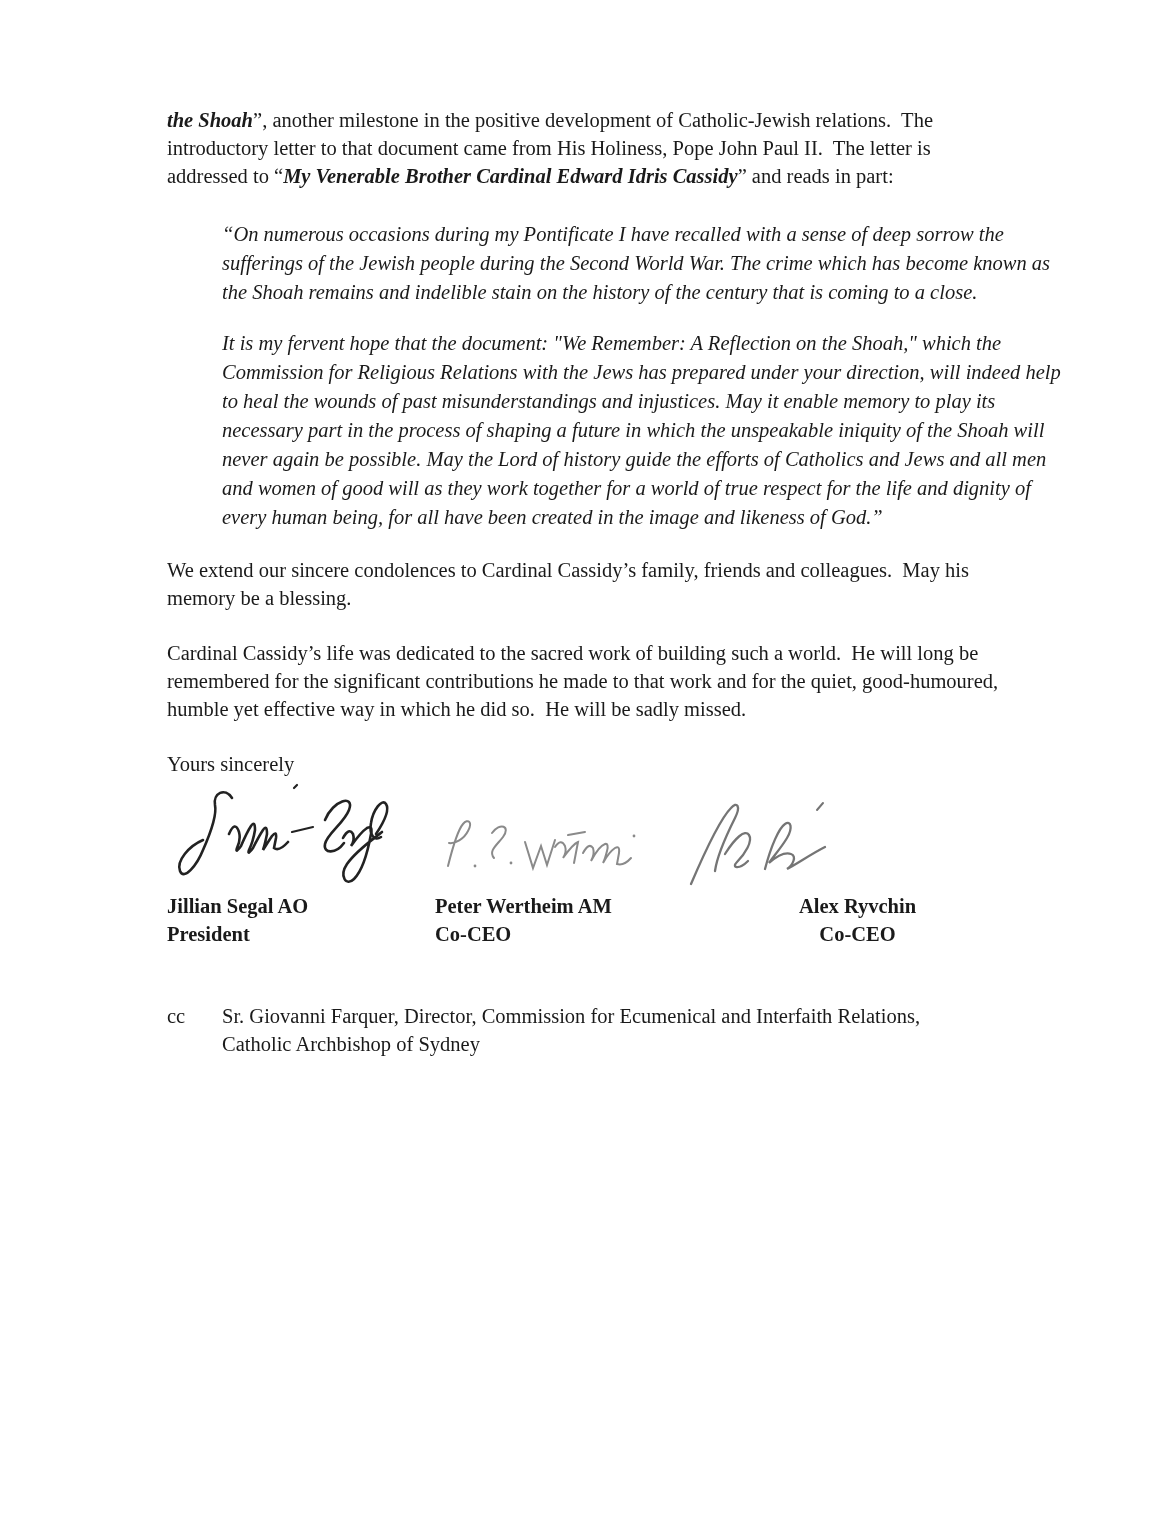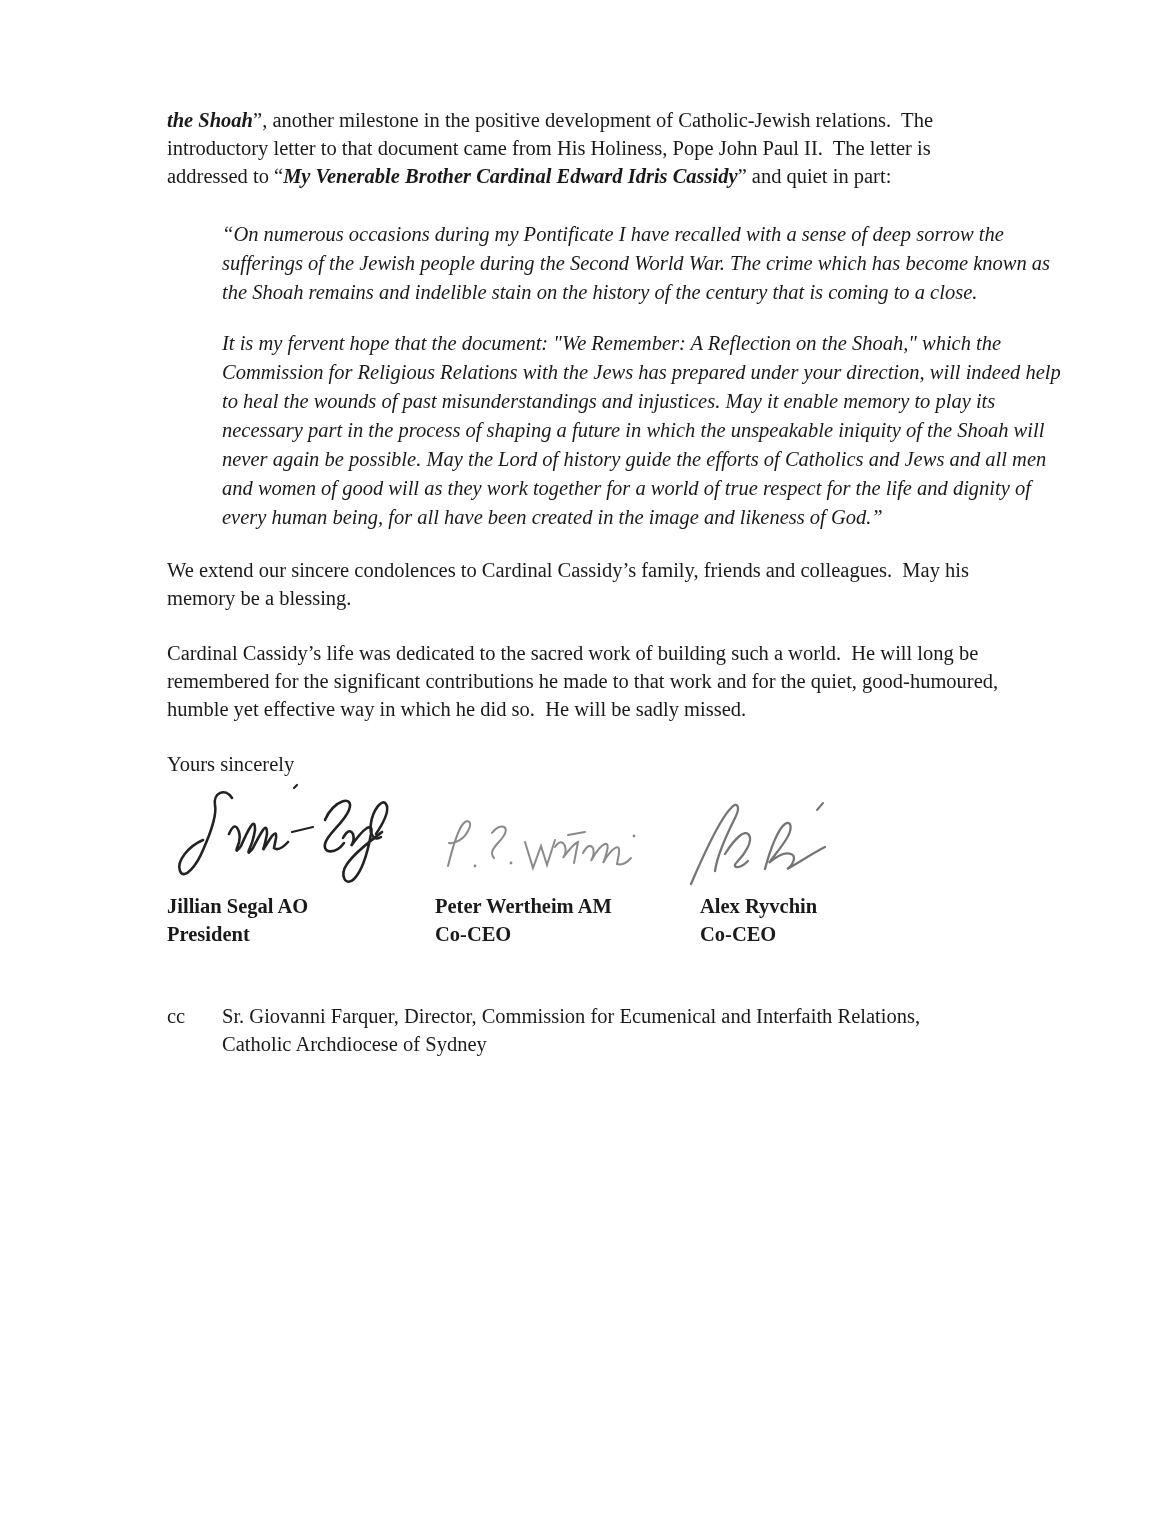--- a/index.html
+++ b/index.html
@@ -46,36 +46,36 @@
     height: 112px;
     margin-top: 2px;
   }
   .sig { position: absolute; }
   .sig svg { display: block; }
 
   .names-row { display: flex; }
   .name-col { font-weight: bold; }
   .name-col.c1 { width: 268px; }
   .name-col.c2 { width: 265px; }
-  .name-col.c3 { flex: 1; }
+  .name-col.c3 { flex: 1; text-align: center; }
 
   .cc-block {
     display: flex;
     margin-top: 54px;
   }
   .cc-label { width: 55px; }
   .cc-lines { flex: 1; }
 </style>
 </head>
 <body>
 
 <div class="page">
   <div class="content">
 
-    <p class="para intro"><span class="it">the Shoah</span><span>”, another milestone in the positive development of Catholic-Jewish relations.  The introductory letter to that document came from His Holiness, Pope John Paul II.  The letter is addressed to “</span><span class="it">My Venerable Brother Cardinal Edward Idris Cassidy</span><span>” and quiet in part:</span></p>
+    <p class="para intro"><span class="it">the Shoah</span><span>”, another milestone in the positive development of Catholic-Jewish relations.  The introductory letter to that document came from His Holiness, Pope John Paul II.  The letter is addressed to “</span><span class="it">My Venerable Brother Cardinal Edward Idris Cassidy</span><span>” and reads in part:</span></p>
 
     <p class="quote q1">“On numerous occasions during my Pontificate I have recalled with a sense of deep sorrow the sufferings of the Jewish people during the Second World War. The crime which has become known as the Shoah remains and indelible stain on the history of the century that is coming to a close.</p>
     <p class="quote q2">It is my fervent hope that the document: "We Remember: A Reflection on the Shoah," which the Commission for Religious Relations with the Jews has prepared under your direction, will indeed help to heal the wounds of past misunderstandings and injustices. May it enable memory to play its necessary part in the process of shaping a future in which the unspeakable iniquity of the Shoah will never again be possible. May the Lord of history guide the efforts of Catholics and Jews and all men and women of good will as they work together for a world of true respect for the life and dignity of every human being, for all have been created in the image and likeness of God.”</p>
 
     <p class="para body-para">We extend our sincere condolences to Cardinal Cassidy’s family, friends and colleagues.  May his memory be a blessing.</p>
     <p class="para body-para">Cardinal Cassidy’s life was dedicated to the sacred work of building such a world.  He will long be remembered for the significant contributions he made to that work and for the quiet, good-humoured, humble yet effective way in which he did so.  He will be sadly missed.</p>
 
     <p class="para closing">Yours sincerely</p>
 
     <div class="sig-row">
@@ -128,18 +128,18 @@
       <div class="name-col c3">
         <div>Alex Ryvchin</div>
         <div>Co-CEO</div>
       </div>
     </div>
 
     <div class="cc-block">
       <div class="cc-label">cc</div>
       <div class="cc-lines">
         <div>Sr. Giovanni Farquer, Director, Commission for Ecumenical and Interfaith Relations,</div>
-        <div>Catholic Archdiocese of Sydney</div>
+        <div>Catholic Archbishop of Sydney</div>
       </div>
     </div>
 
   </div>
 </div>
 
 </body></html>

